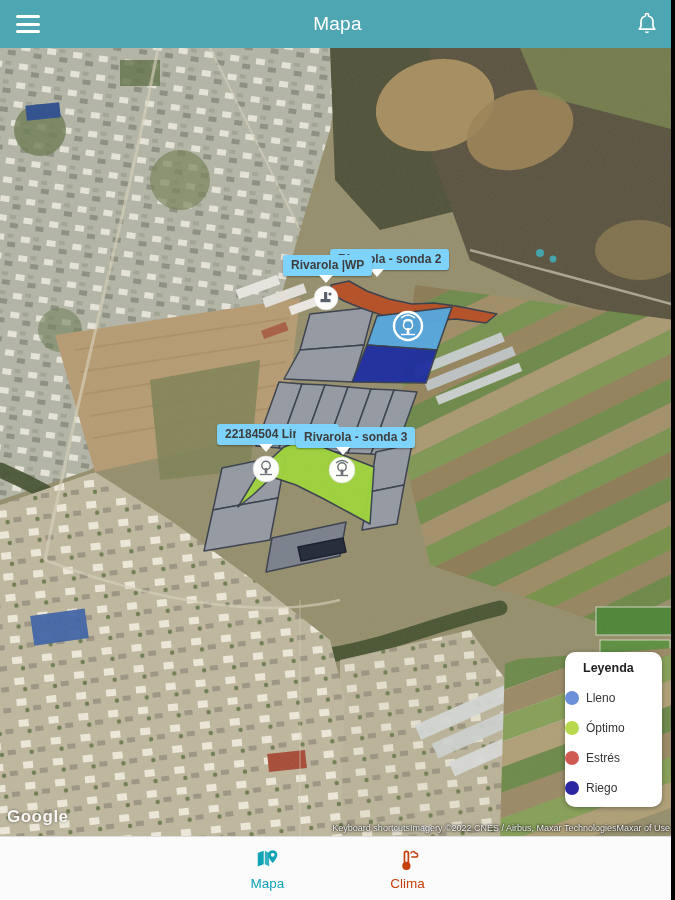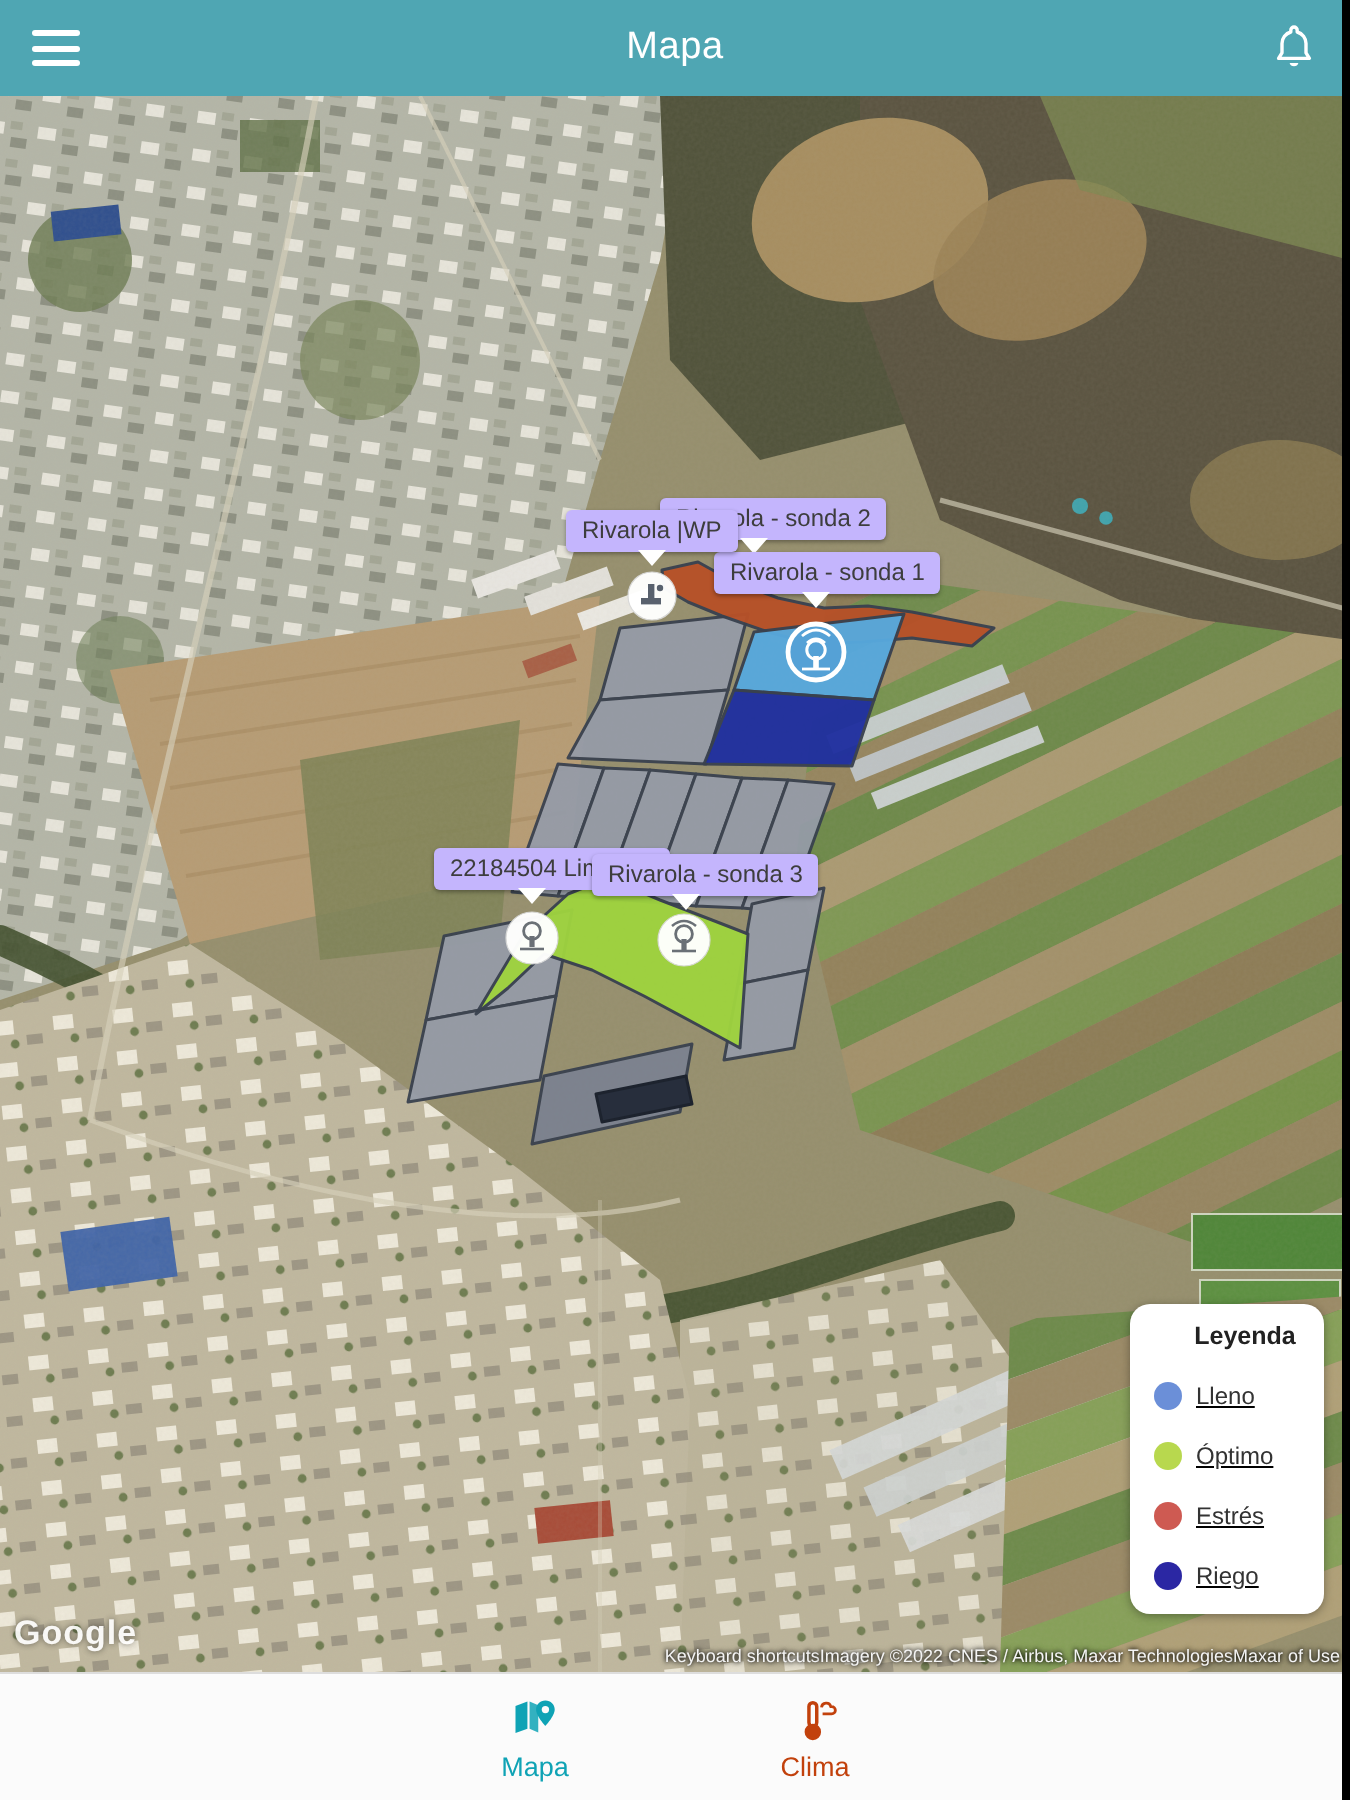--- a/index.html
+++ b/index.html
@@ -16,31 +16,31 @@
   .hamburger{width:24px;height:18px;display:flex;flex-direction:column;
           justify-content:space-between;cursor:pointer;z-index:2;}
   .hamburger span{display:block;width:24px;height:3px;background:#fff;border-radius:2px;}
   .bell{z-index:2;cursor:pointer;display:flex;}
 
   
   .map{position:absolute;left:0;top:48px;width:675px;height:788px;overflow:hidden;}
   .map svg.base{position:absolute;left:0;top:0;}
 
   
-  .tip{position:absolute;background:#c4b5fd;color:#3d3d3d;font-size:12px;
-       font-weight:normal;white-space:nowrap;padding:3px 8px 4px;border-radius:3px;
+  .tip{position:absolute;background:#7dd3fc;color:#3d3d3d;font-size:12px;
+       font-weight:bold;white-space:nowrap;padding:3px 8px 4px;border-radius:3px;
        box-shadow:0 1px 2px rgba(0,0,0,.35);}
   .tip .ptr{position:absolute;bottom:-7px;width:14px;height:8px;background:#fff;
        clip-path:polygon(0 0,100% 0,50% 100%);}
 
   
   .legend{position:absolute;left:565px;top:604px;width:97px;background:#fff;
        border-radius:10px;padding:9px 0 12px;box-shadow:0 1px 5px rgba(0,0,0,.35);z-index:30;}
-  .legend-title{text-align:center;font-size:12.5px;font-weight:bold;color:#222;padding-left:18px;}
-  .legend-row{display:flex;align-items:flex-start;gap:7px;padding-left:12px;margin-top:16px;text-decoration:underline;}
+  .legend-title{text-align:left;font-size:12.5px;font-weight:bold;color:#222;padding-left:18px;}
+  .legend-row{display:flex;align-items:flex-start;gap:7px;padding-left:0;margin-top:16px;}
   .legend-dot{width:14px;height:14px;border-radius:50%;flex:0 0 auto;}
   .legend-label{font-size:12px;color:#333;}
 
   
   .attr{position:absolute;right:5px;bottom:3px;display:flex;gap:0;z-index:25;
         font-size:9px;color:#f4f4f4;text-shadow:0 0 2px #000,0 0 3px rgba(0,0,0,.8);}
   .gwm{position:absolute;left:7px;bottom:9px;z-index:25;color:#fff;opacity:.9;
         font-size:17px;font-weight:bold;letter-spacing:.5px;
         text-shadow:0 0 3px rgba(0,0,0,.55);text-align:center;}
 
@@ -254,24 +254,20 @@
           <rect x="340.7" y="469.5" width="2.6" height="5.5" fill="#6a7076"></rect>
           <path d="M336,475.5 h12" stroke="#6a7076" stroke-width="1.3"></path>
         </g>
       </g>
     </svg>
 
     <div class="tip" style="left:330px;top:201px;z-index:1">
       <span>Rivarola - sonda 2</span>
       <span class="ptr" style="left:40px"></span>
     </div>
-    <div class="tip" style="left:357px;top:228px;z-index:2">
-      <span>Rivarola - sonda 1</span>
-      <span class="ptr" style="left:44px"></span>
-    </div>
     <div class="tip" style="left:283px;top:207px;z-index:3">
       <span>Rivarola |WP</span>
       <span class="ptr" style="left:36px"></span>
     </div>
     <div class="tip" style="left:217px;top:376px;z-index:1">
       <span>22184504 Limones</span>
       <span class="ptr" style="left:42px"></span>
     </div>
     <div class="tip" style="left:296px;top:379px;z-index:2">
       <span>Rivarola - sonda 3</span>

